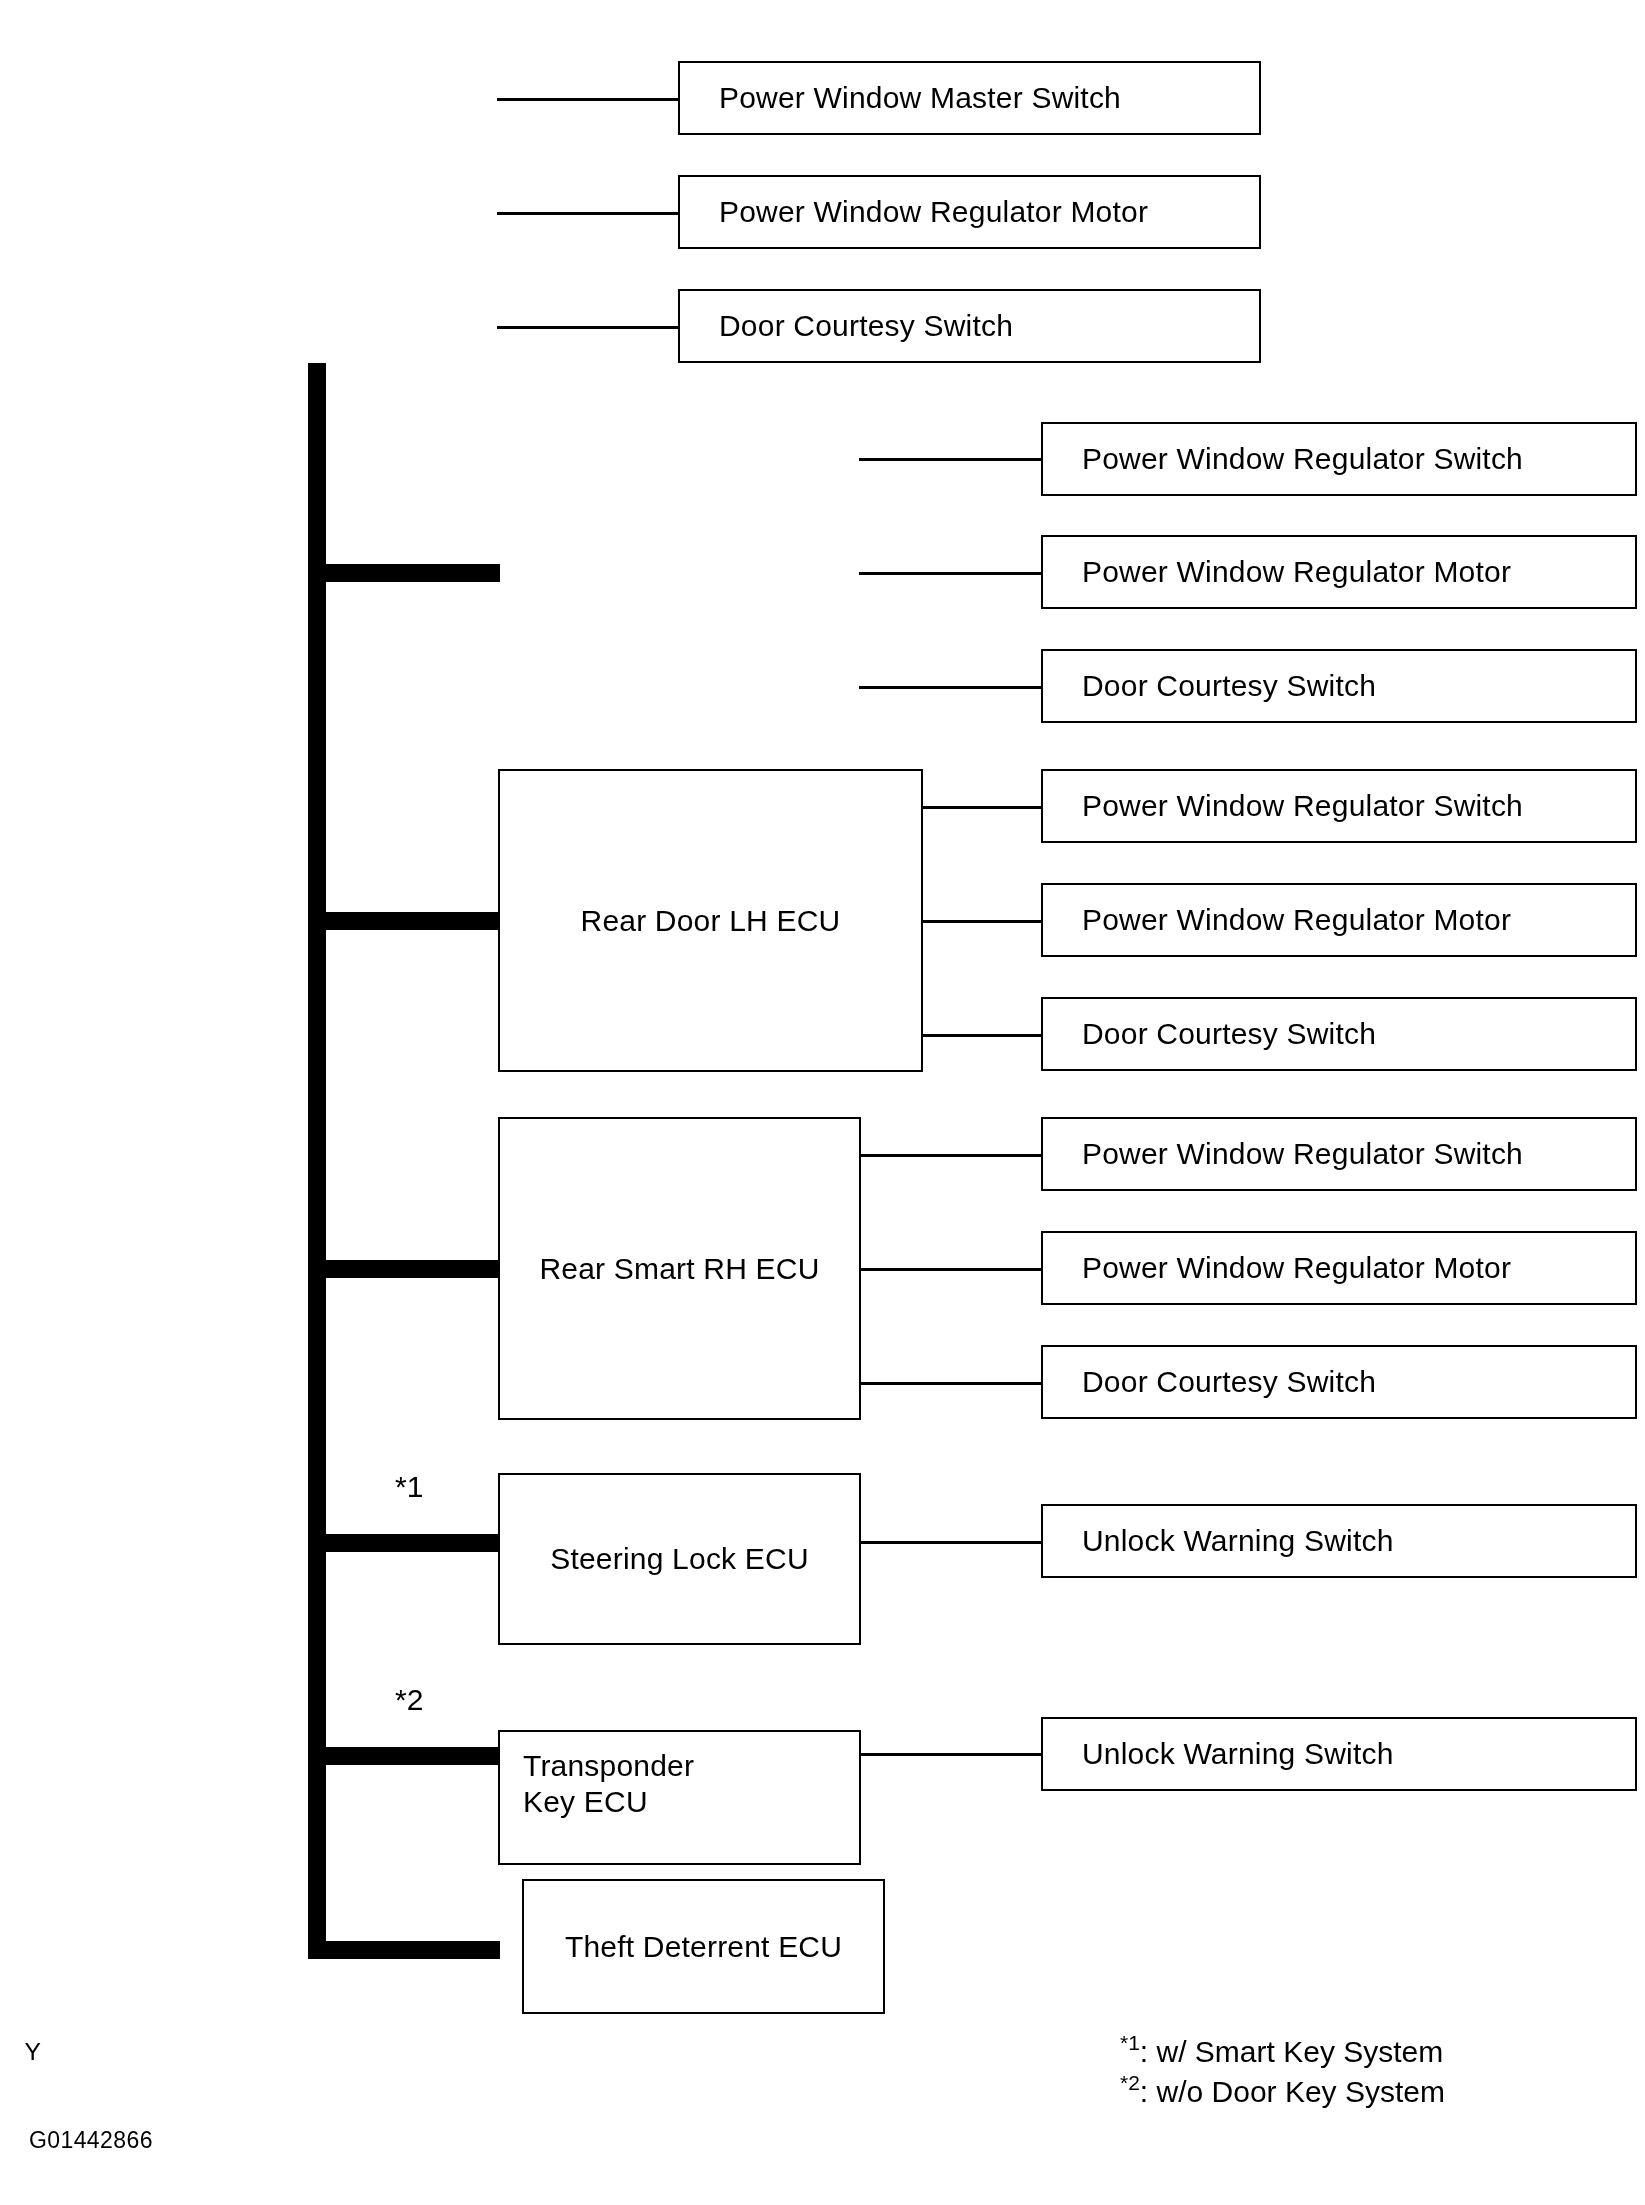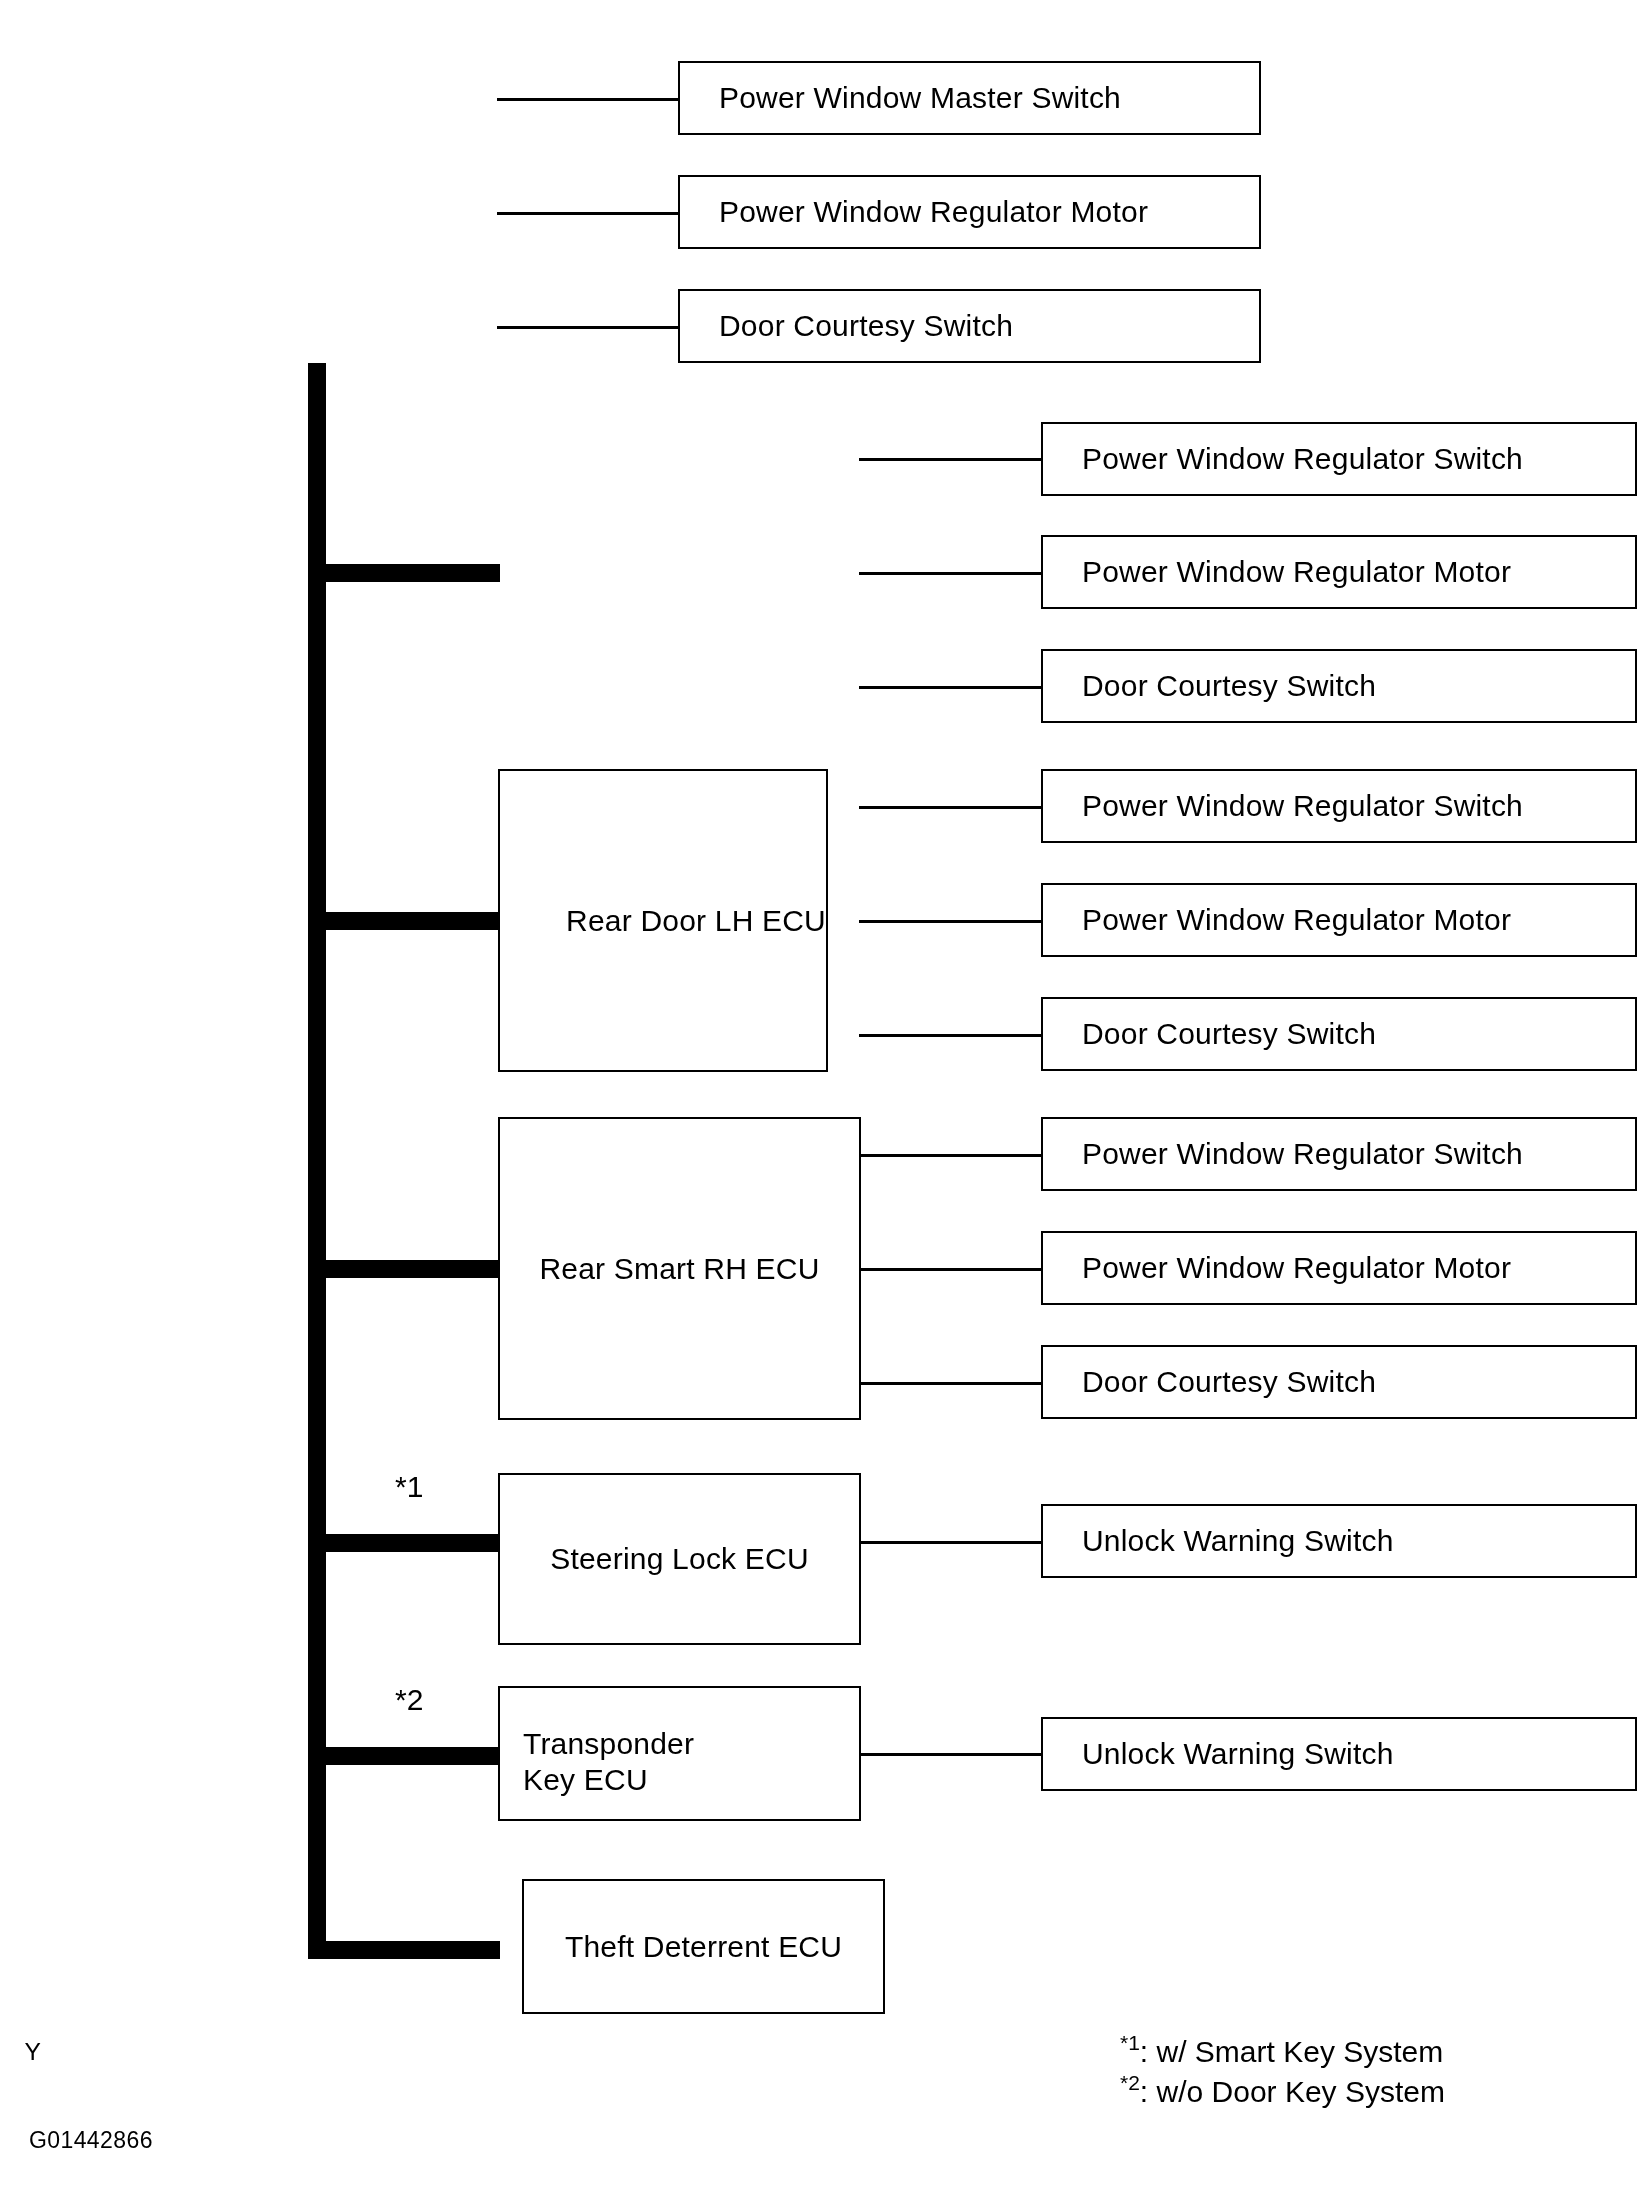--- a/index.html
+++ b/index.html
@@ -44,22 +44,23 @@
   
   .box.leaf {
     justify-content: flex-start;
   }
   .box.leaf > .label {
     text-align: left;
     padding-left: 39px;
   }
   
   .box.two-line {
-    align-items: center;
+    align-items: flex-start;
     justify-content: flex-start;
+    margin-top: 44px;
   }
   .box.two-line > .label {
     text-align: left;
     padding-left: 23px;
     padding-top: 16.4px;
   }
 
   
   .hline {
     position: absolute;
@@ -140,21 +141,21 @@
     <span class="label">Power Window Regulator Switch</span>
   </div>
   <div class="box leaf" style="left:1041px; top:535px; width:596px; height:74px;">
     <span class="label">Power Window Regulator Motor</span>
   </div>
   <div class="box leaf" style="left:1041px; top:649px; width:596px; height:74px;">
     <span class="label">Door Courtesy Switch</span>
   </div>
 
   <div class="bus-h" style="left:308px; top:912px; width:192px;"></div>
-  <div class="box ecu" style="left:498px; top:769px; width:330px; height:303px;justify-content:flex-end;">
+  <div class="box ecu" style="left:498px; top:769px; width:425px; height:303px;">
     <span class="label">Rear Door LH ECU</span>
   </div>
 
   <div class="hline" style="left:859px; top:806px; width:183px;"></div>
   <div class="hline" style="left:859px; top:920px; width:183px;"></div>
   <div class="hline" style="left:859px; top:1034px; width:183px;"></div>
 
   <div class="box leaf" style="left:1041px; top:769px; width:596px; height:74px;">
     <span class="label">Power Window Regulator Switch</span>
   </div>

